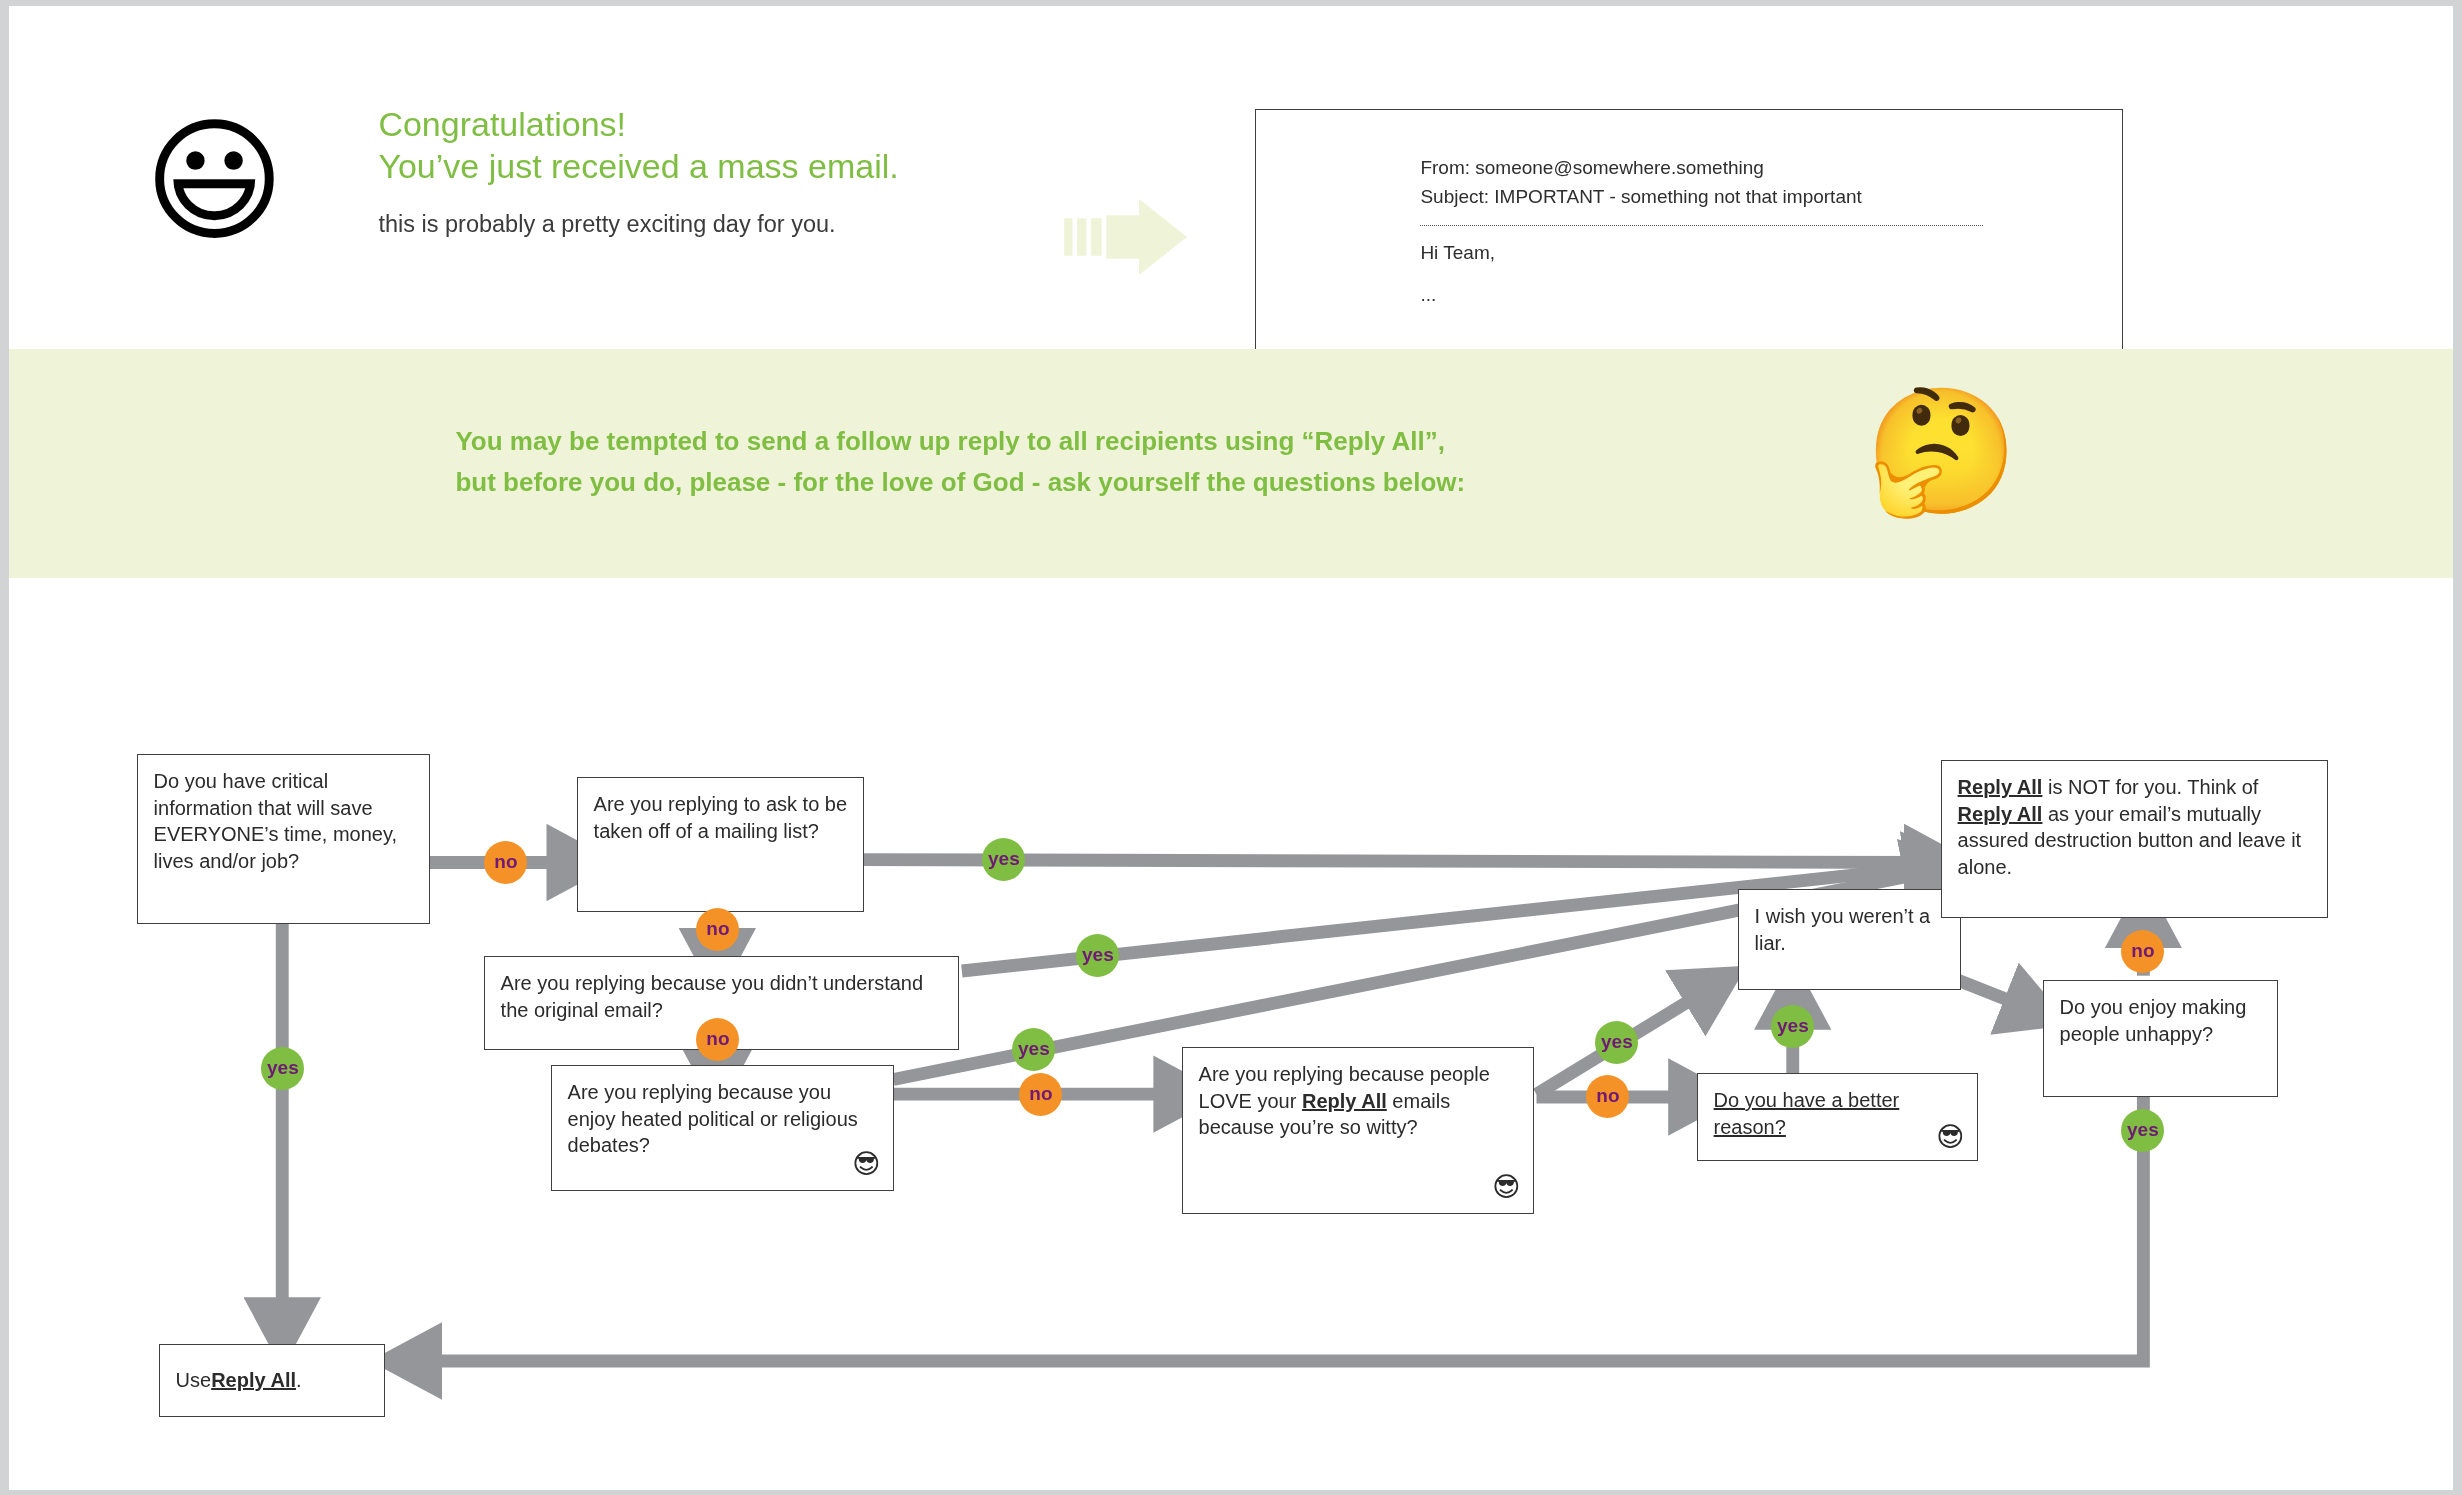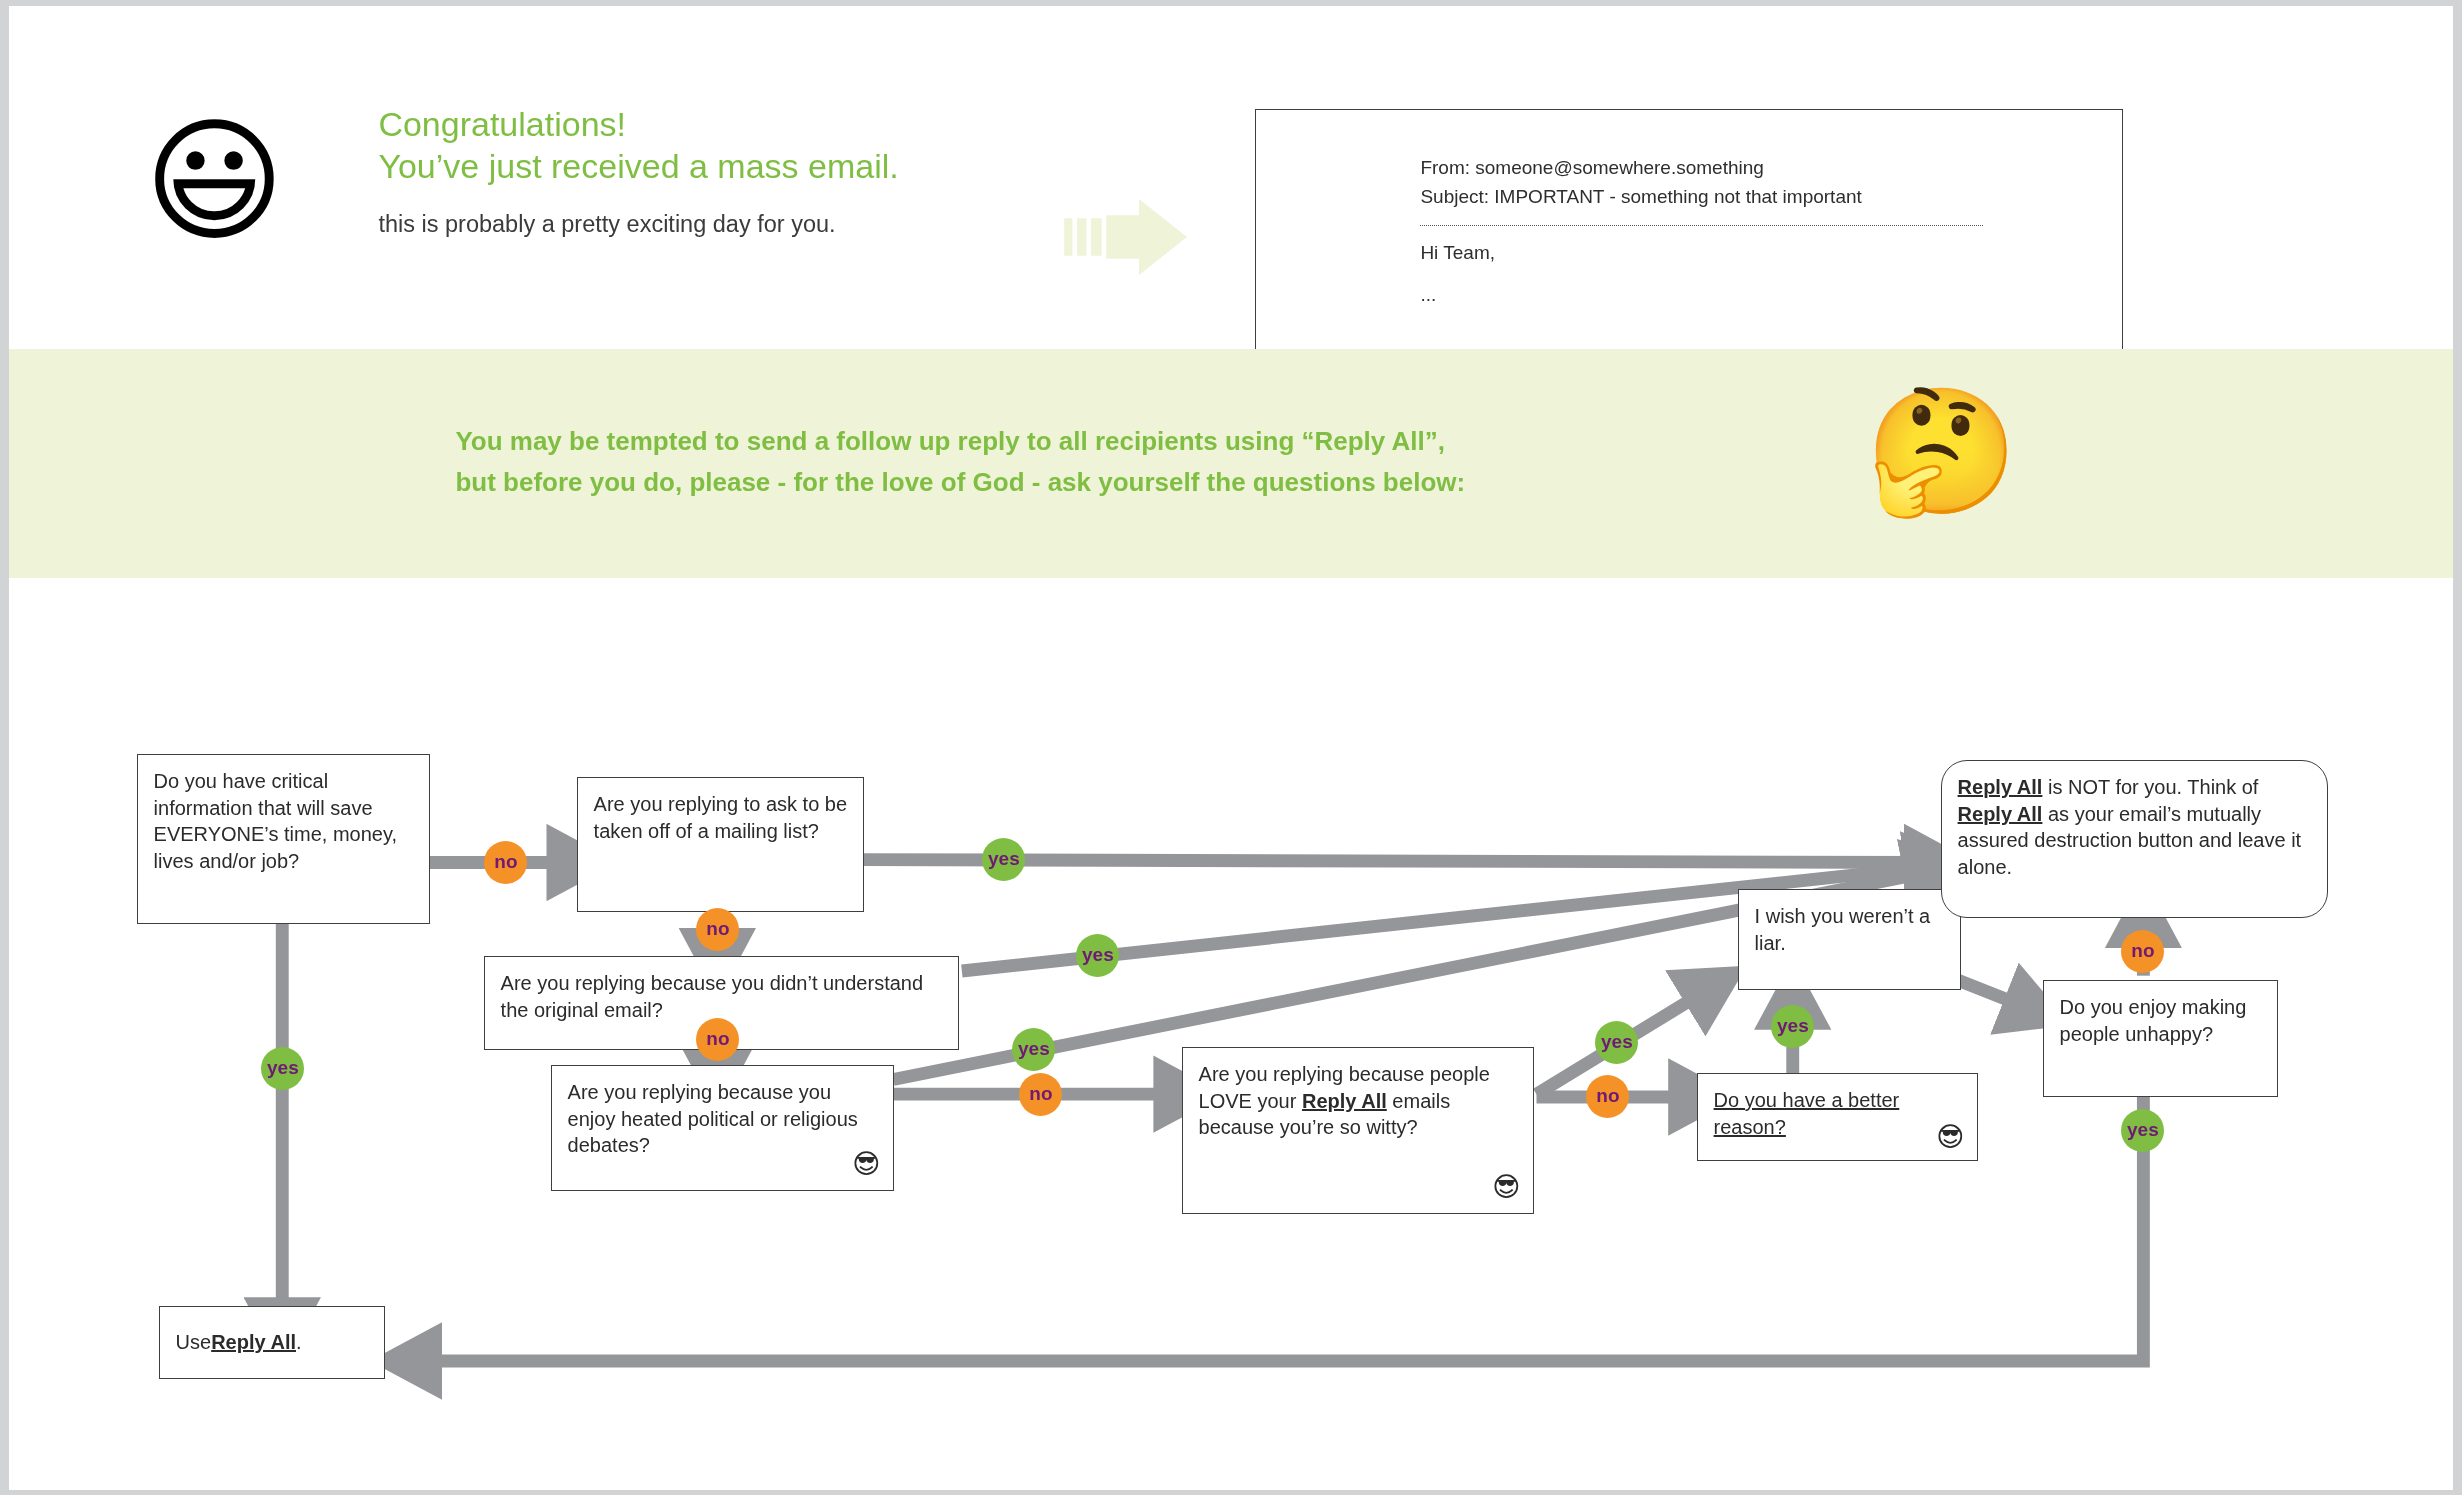--- a/index.html
+++ b/index.html
@@ -224,25 +224,25 @@
       </div>
 
       <div class="node" style="left:1697px;top:311px;width:223px;height:101px;margin-left:32px;">
         <span>I wish you weren’t a liar.</span>
       </div>
 
       <div class="node" style="left:2034px;top:402px;width:235px;height:117px;">
         <span>Do you enjoy making people unhappy?</span>
       </div>
 
-      <div class="node" style="left:1932px;top:182px;width:387px;height:158px;border-radius:26px;">
+      <div class="node" style="left:1932px;top:182px;width:387px;height:158px;">
         <b>Reply All</b><span> is NOT for you. Think of </span><b>Reply All</b><span> as your email’s mutually assured destruction button and leave it alone.</span>
       </div>
 
-      <div class="node" style="left:150px;top:728px;width:226px;height:73px;display:flex;align-items:center;">
+      <div class="node" style="left:150px;top:766px;width:226px;height:73px;display:flex;align-items:center;">
         <span>Use </span>
           <b>Reply All</b>
           <span>.</span>
       </div>
 
       <div class="badge no" style="left:475px;top:263px;">no</div>
       <div class="badge yes" style="left:252px;top:469px;">yes</div>
       <div class="badge yes" style="left:973px;top:260px;">yes</div>
       <div class="badge no" style="left:687px;top:330px;">no</div>
       <div class="badge yes" style="left:1067px;top:356px;">yes</div>

